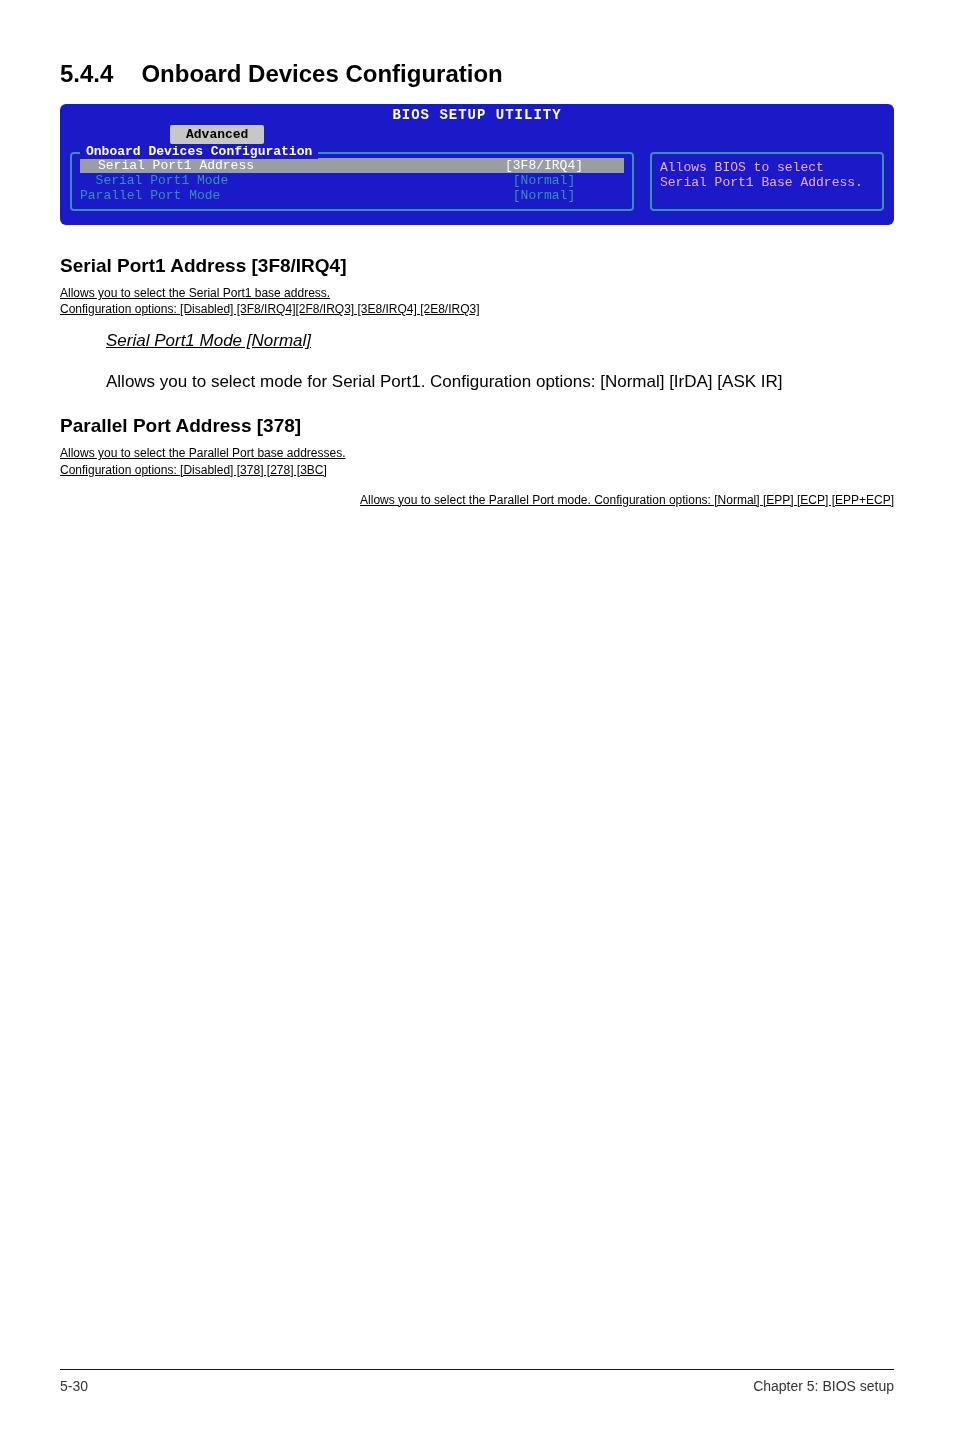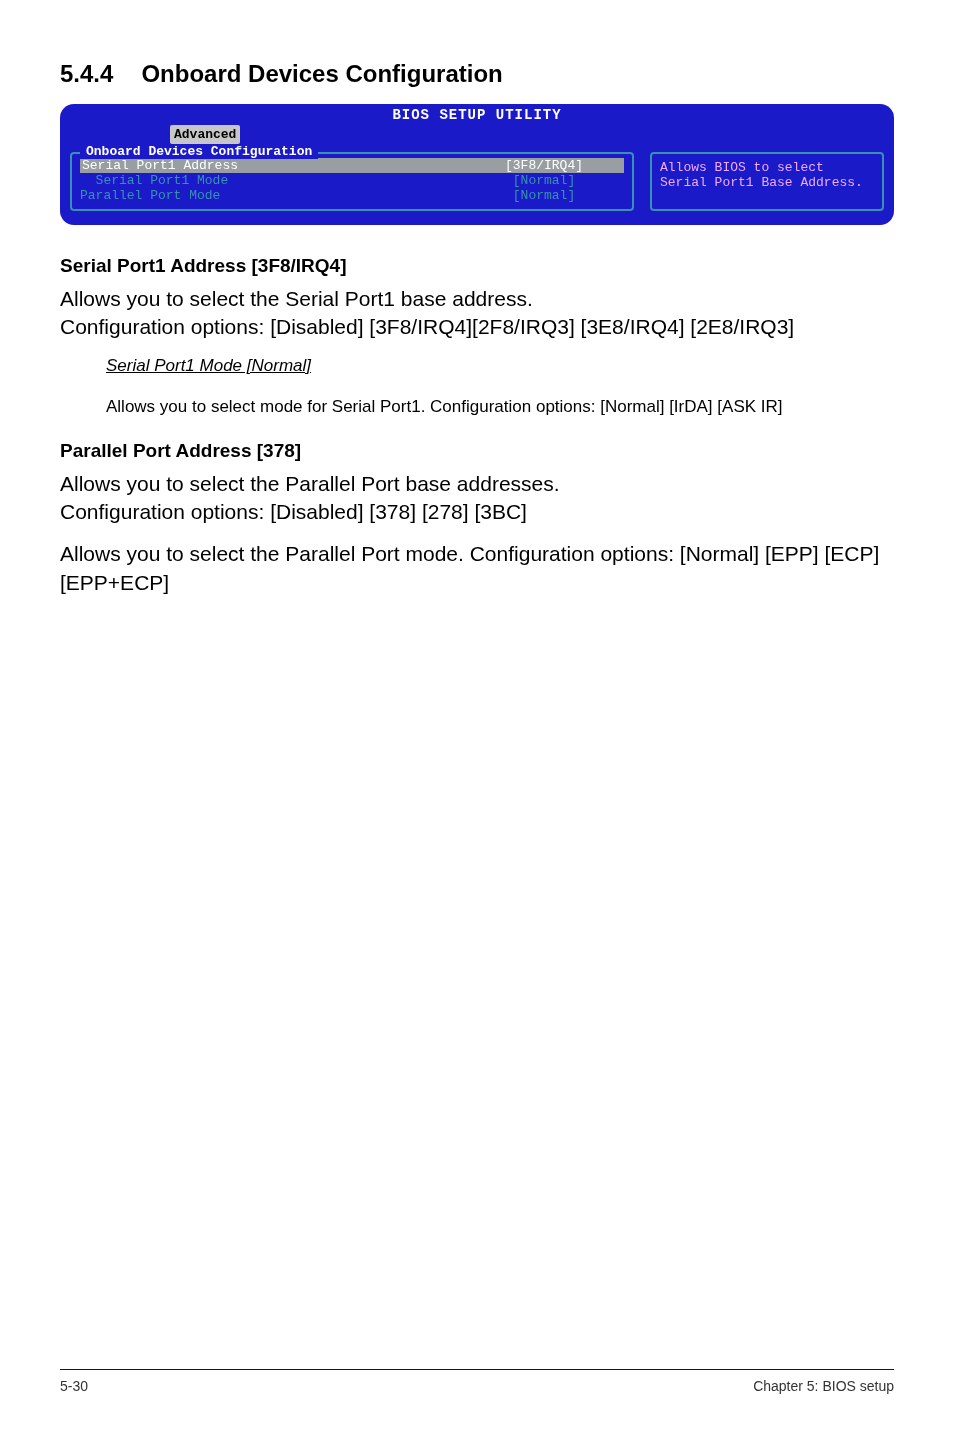--- a/index.html
+++ b/index.html
@@ -16,21 +16,21 @@
     }
     .h-sec {
       font-size: 24px;
       font-weight: bold;
       margin-bottom: 16px;
       display: flex;
       gap: 28px;
       align-items: baseline;
     }
     .bios-box {
-      border-radius: 14px;
+      border-radius: 6px;
       overflow: hidden;
       margin-bottom: 30px;
     }
     .bios-header {
       background: #1a1ac9;
       color: #fff;
       height: 42px;
       position: relative;
       display: flex;
       align-items: center;
@@ -46,21 +46,21 @@
       top: 3px;
     }
     .bios-tab {
       margin-top: 18px;
       margin-left: 110px;
       background: #c7c7c7;
       color: #000;
       font-family: "Courier New", monospace;
       font-size: 13px;
       font-weight: bold;
-      padding: 2px 4px;
+      padding: 2px 16px;
       border-radius: 2px;
       display: inline-block;
     }
     .bios-body {
       display: flex;
       background: #1a1ac9;
       font-family: "Courier New", monospace;
       font-size: 13px;
     }
     .bios-left {
@@ -79,44 +79,45 @@
       left: 8px;
       background: #1a1ac9;
       color: #fff;
       font-weight: bold;
       padding: 0 6px;
     }
     .row { display: flex; align-items: baseline; }
     .label { flex: 1; white-space: pre; }
     .value { width: 160px; text-align: center; }
     .sel .label, .sel .value { color: #fff; background: #999ea3; }
-    .sel .label { padding-left: 2px; }
+    .sel .label { padding-left: 18px; }
     .dim { color: #3a90b0; }
     .bios-right {
       width: 250px;
       border-left: none;
       padding: 6px 10px 14px 6px;
     }
     .help-box {
       border: 2px solid #3a90b0;
       border-radius: 4px;
       padding: 6px 8px 14px 8px;
       height: 100%;
       color: #f0abfc;
     }
     .h-sub {
       font-size: 19px;
       font-weight: bold;
       margin-top: 21px;
       margin-bottom: 8px;
     }
     .body-p {
-      font-size: 21px;
+      font-size: 12px;
       line-height: 1.35;
       margin-bottom: 14px;
+      text-decoration: underline;
     }
     .indent { margin-left: 46px; margin-bottom: 14px; }
     .opt-title {
       font-size: 17px;
       font-style: italic;
       text-decoration: underline;
       margin-bottom: 20px;
     }
     .opt-body {
       font-size: 17px;
@@ -179,20 +180,20 @@
       <div class="h-sub">Serial Port1 Address [3F8/IRQ4]</div>
       <div class="body-p" style="white-space: pre-line;">Allows you to select the Serial Port1 base address.
 Configuration options: [Disabled] [3F8/IRQ4][2F8/IRQ3] [3E8/IRQ4] [2E8/IRQ3]</div>
       <div class="indent">
         <div class="opt-title">Serial Port1 Mode [Normal]</div>
         <div class="opt-body">Allows you to select mode for Serial Port1. Configuration options: [Normal] [IrDA] [ASK IR]</div>
       </div>
       <div class="h-sub">Parallel Port Address [378]</div>
       <div class="body-p" style="white-space: pre-line;">Allows you to select the Parallel Port base addresses.
 Configuration options: [Disabled] [378] [278] [3BC]</div>
-      <div class="body-p" style="white-space: pre-line;">Allows you to select the Parallel Port  mode. Configuration options: [Normal] [EPP] [ECP] [EPP+ECP]</div>
+      <div class="body-p" style="white-space: pre-line; text-align: right;">Allows you to select the Parallel Port  mode. Configuration options: [Normal] [EPP] [ECP] [EPP+ECP]</div>
     </div>
 </div>
 
 <div class="footer">
   <span>5-30</span>
   <span>Chapter 5: BIOS setup</span>
 </div>
 
 </body></html>

